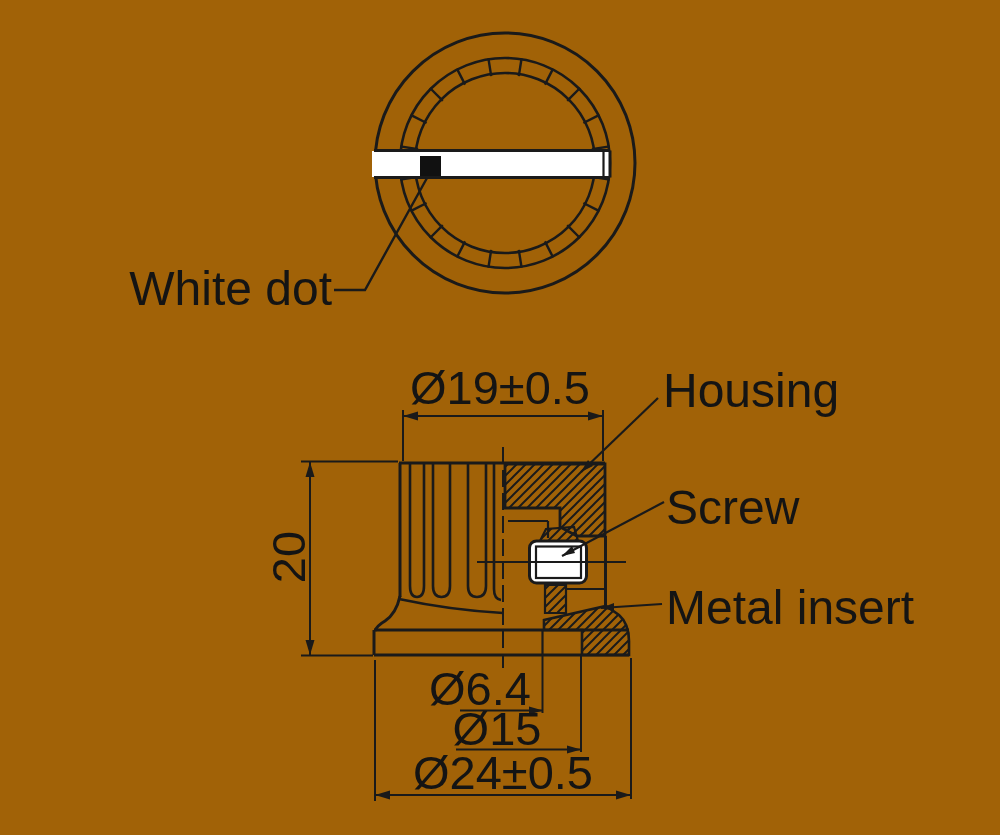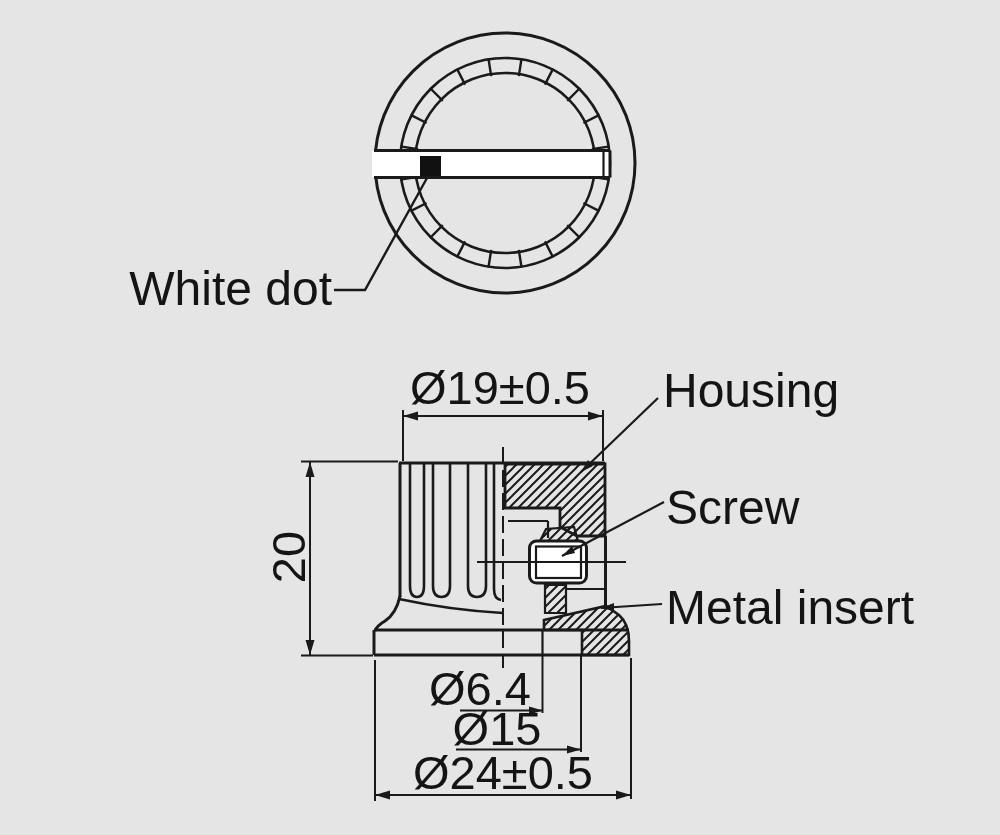--- a/index.html
+++ b/index.html
@@ -1,16 +1,16 @@
 <!DOCTYPE html>
 <html><head>
 <meta charset="utf-8">
 <style>
   html,body{margin:0;padding:0;background:#ffffff;}
-  .stage{width:1000px;height:835px;position:relative;background:#e5e5e5;overflow:hidden;}
+  .stage{width:1000px;height:835px;position:relative;background:#a16207;overflow:hidden;}
   svg{display:block;}
   .lbl{font-family:"Liberation Sans",sans-serif;font-size:48px;fill:#141414;}
   .dim{font-family:"Liberation Sans",sans-serif;font-size:47px;fill:#141414;}
   .ink{stroke:#1a1a1a;fill:none;}
 </style>
 </head>
 <body>
 
 <div class="stage">
 <svg width="1000" height="835" viewBox="0 0 1000 835">

